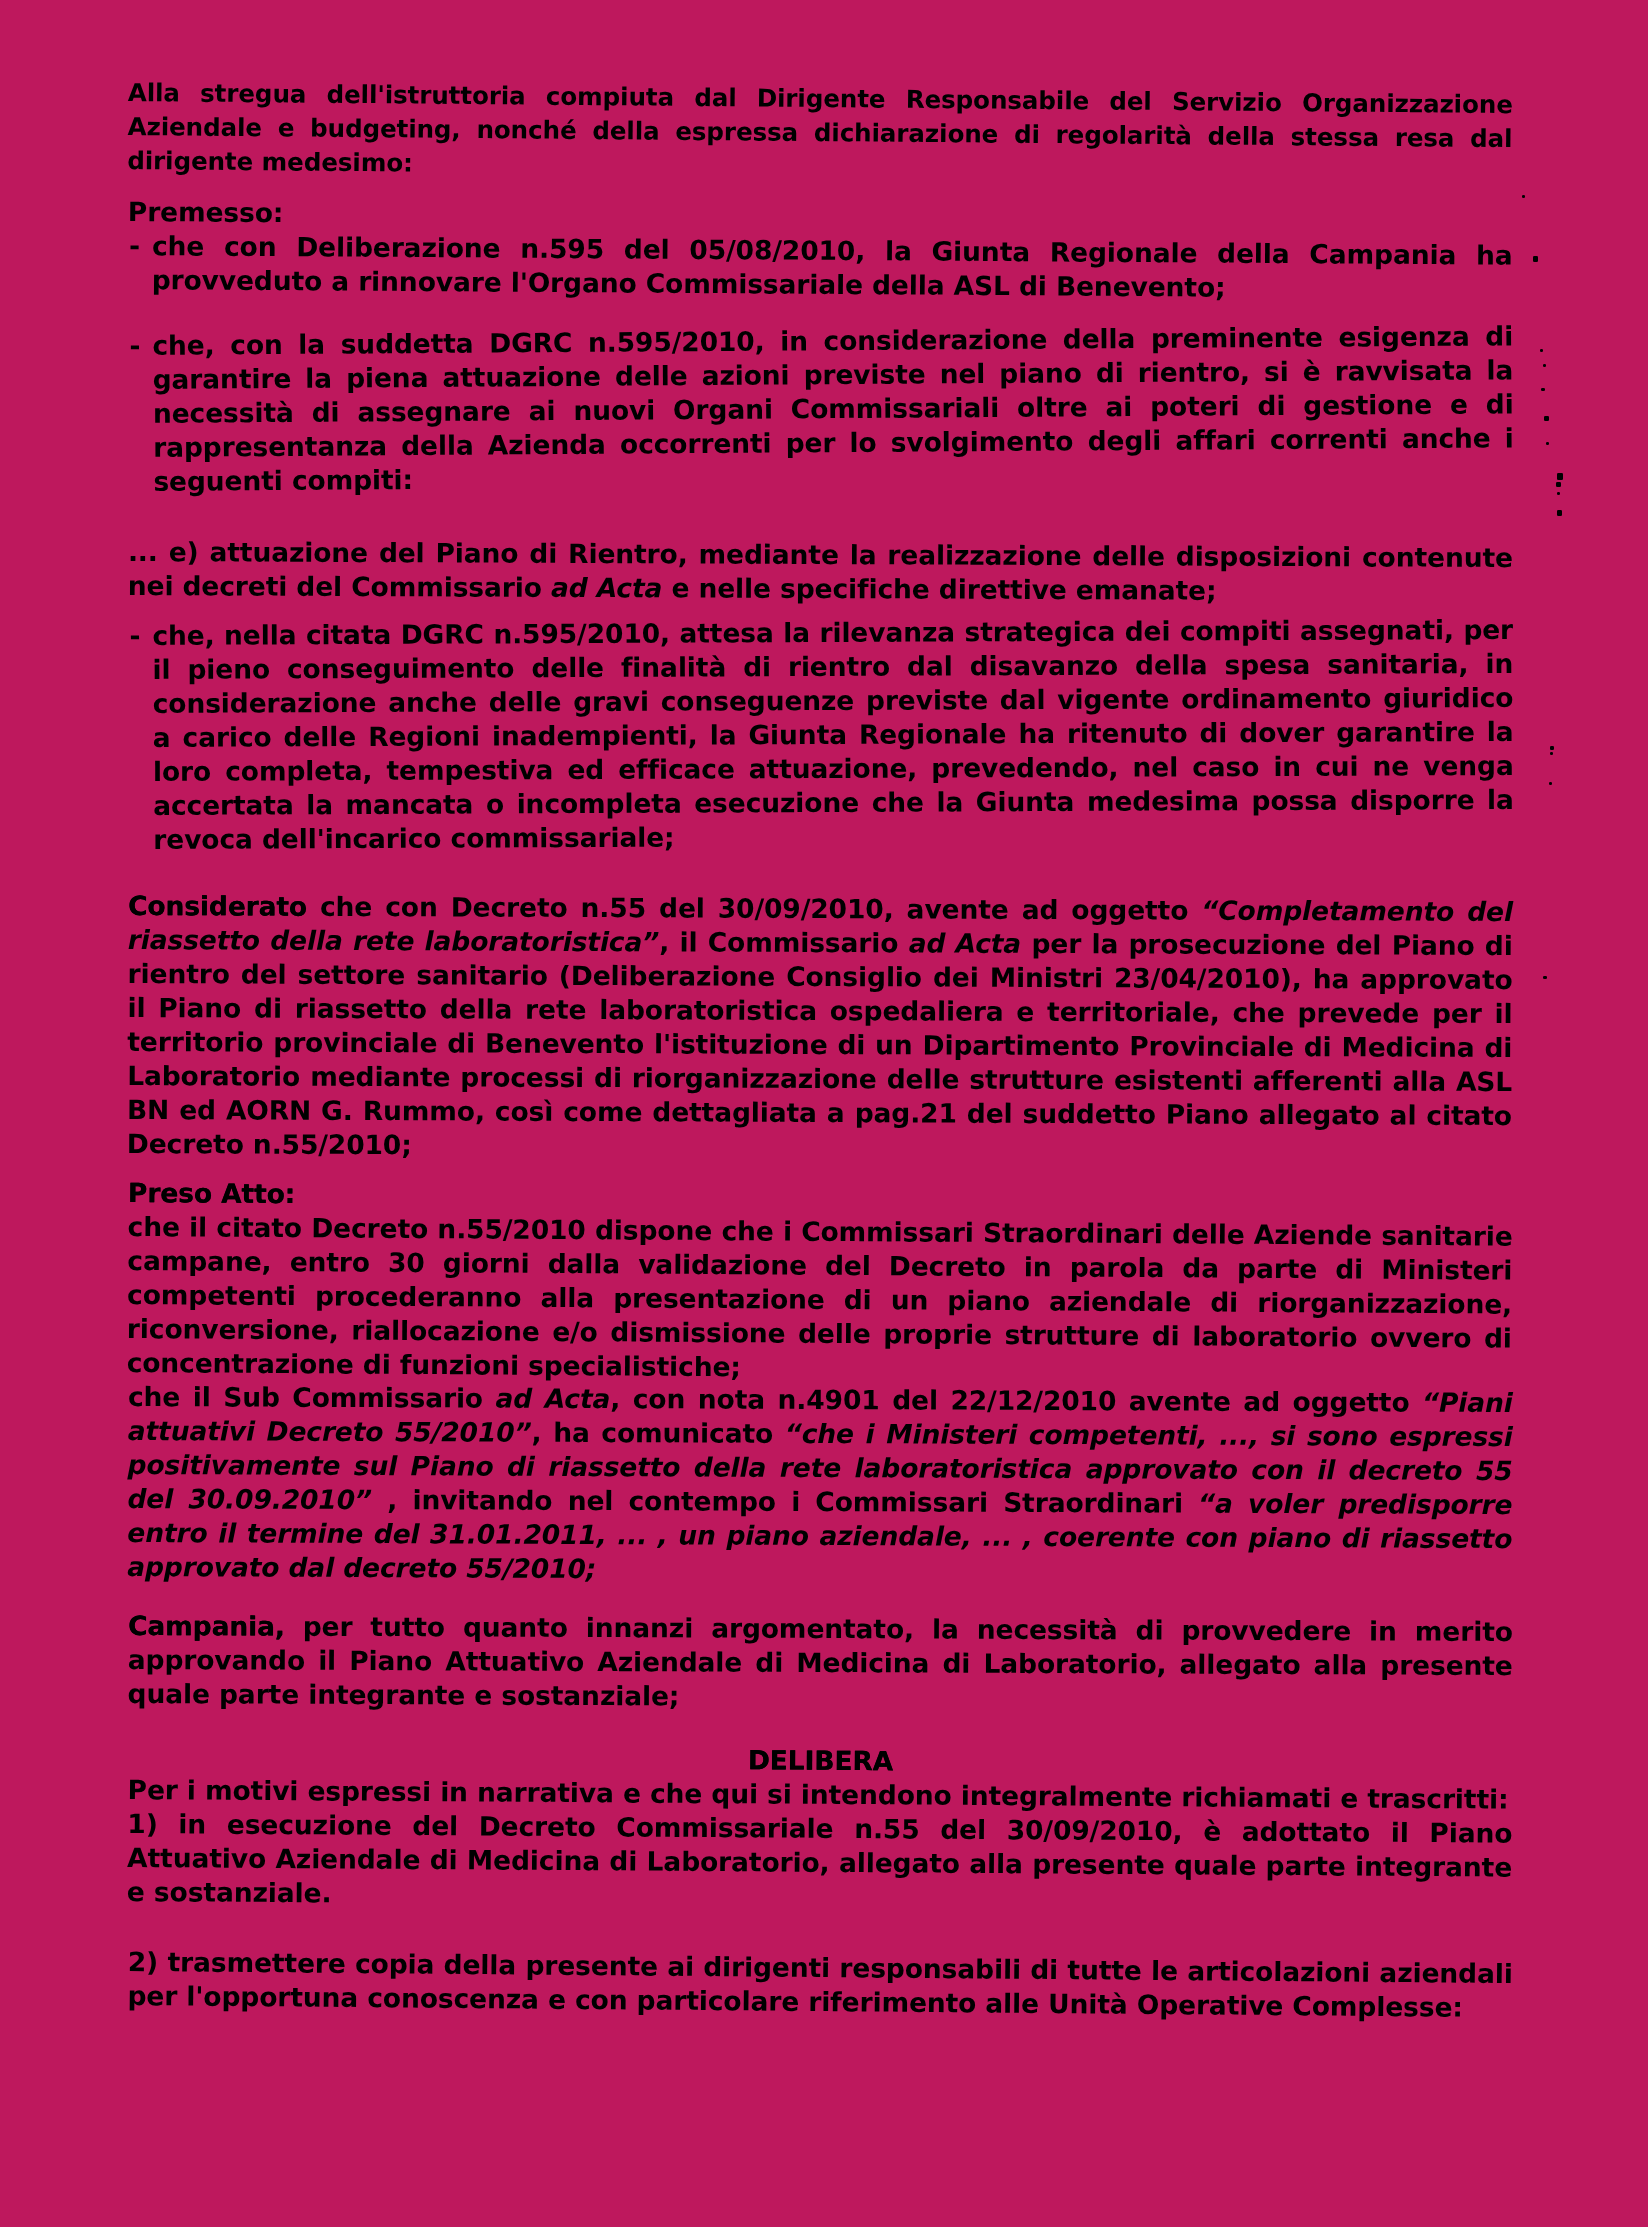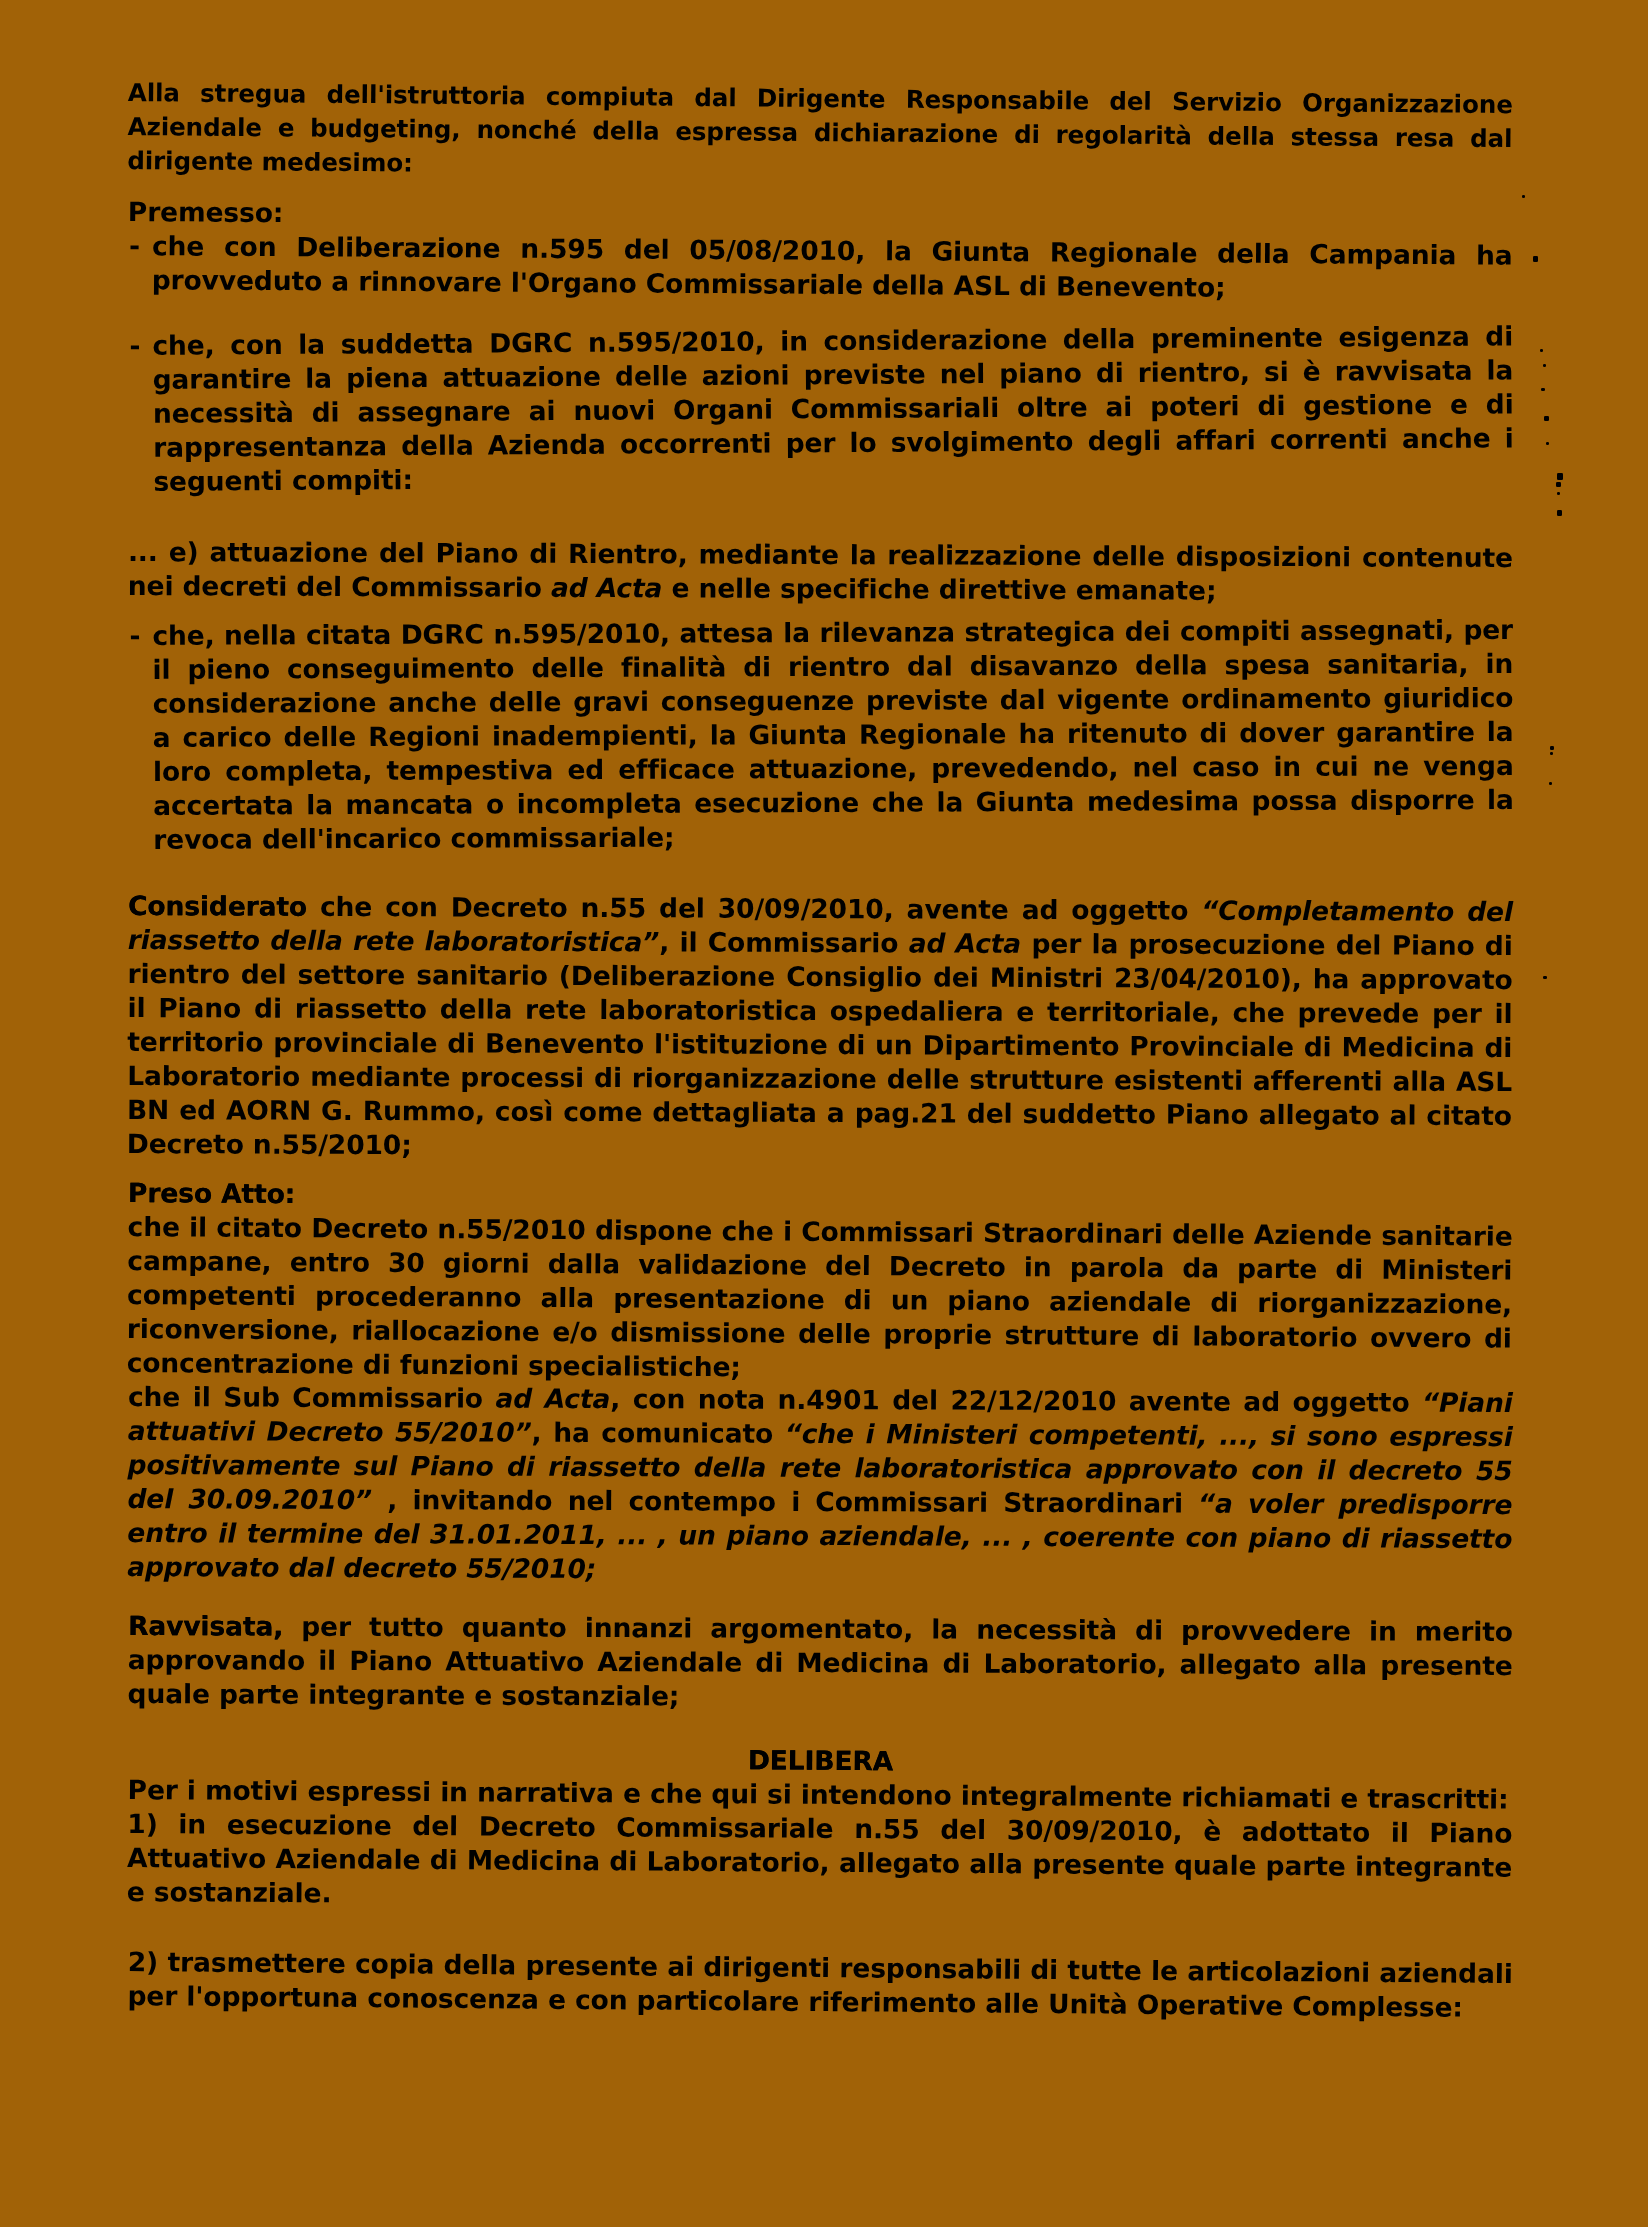--- a/index.html
+++ b/index.html
@@ -1,21 +1,21 @@
 <!DOCTYPE html>
 <html lang="it" style="font-size:10.3px"><head>
 <meta charset="utf-8">
 <title>Delibera — scansione</title>
 <style>
   html, body { margin: 0; padding: 0; background: #e8e8e8; }
   .page {
     position: relative;
     width: 1648px;
     height: 2227px;
-    background: #a16207;
+    background: #be185d;
     overflow: hidden;
     font-family: "DejaVu Sans", sans-serif;
     color: #000;
   }
   
   .doc {
     position: absolute;
     left: 128px;
     top: 76px;
     width: 1385px;
@@ -97,21 +97,21 @@
 
     <p class="jst mb24 t-d3"><span class="strong">Considerato</span><span> che con Decreto n.55 del 30/09/2010, avente ad oggetto </span><span class="it">“Completamento del riassetto della rete laboratoristica”</span><span>, il Commissario </span><span class="it">ad Acta</span><span> per la prosecuzione del Piano di rientro del settore sanitario (Deliberazione Consiglio dei Ministri 23/04/2010), ha approvato il Piano di riassetto della rete laboratoristica ospedaliera e territoriale, che prevede per il territorio provinciale di Benevento l'istituzione di un Dipartimento Provinciale di Medicina di Laboratorio mediante processi di riorganizzazione delle strutture esistenti afferenti alla ASL BN ed AORN G. Rummo, così come dettagliata a pag.21 del suddetto Piano allegato al citato Decreto n.55/2010;</span></p>
 
     <div class="t-d2">
       <h3 class="hd strong">Preso Atto:</h3>
       <p class="jst">che il citato Decreto n.55/2010 dispone che i Commissari Straordinari delle Aziende sanitarie campane, entro 30 giorni dalla validazione del Decreto in parola da parte di Ministeri competenti procederanno alla presentazione di un piano aziendale di riorganizzazione, riconversione, riallocazione e/o dismissione delle proprie strutture di laboratorio ovvero di concentrazione di funzioni specialistiche;</p>
     </div>
 
     <p class="jst mb39 t-d3"><span>che il Sub Commissario </span><span class="it">ad Acta</span><span>, con nota n.4901 del 22/12/2010 avente ad oggetto </span><span class="it">“Piani attuativi Decreto 55/2010”</span><span>, ha comunicato </span><span class="it">“che i Ministeri competenti, ..., si sono espressi positivamente sul Piano di riassetto della rete laboratoristica approvato con il decreto 55 del 30.09.2010”</span><span> , invitando nel contempo i Commissari Straordinari </span><span class="it">“a voler predisporre entro il termine del 31.01.2011, ... , un piano aziendale, ... , coerente con piano di riassetto approvato dal decreto 55/2010;</span></p>
 
-    <p class="jst mb44 t-d3"><span class="strong">Ravvisata,</span><span> per tutto quanto innanzi argomentato, la necessità di provvedere in merito approvando il Piano Attuativo Aziendale di Medicina di Laboratorio, allegato alla presente quale parte integrante e sostanziale;</span></p>
+    <p class="jst mb44 t-d3"><span class="strong">Campania,</span><span> per tutto quanto innanzi argomentato, la necessità di provvedere in merito approvando il Piano Attuativo Aziendale di Medicina di Laboratorio, allegato alla presente quale parte integrante e sostanziale;</span></p>
 
     <div class="t-d2">
       <h3 class="hd strong center">DELIBERA</h3>
       <p class="jst">Per i motivi espressi in narrativa e che qui si intendono integralmente richiamati e trascritti:</p>
       <p class="jst mb56">1) in esecuzione del Decreto Commissariale n.55 del 30/09/2010, è adottato il Piano Attuativo Aziendale di Medicina di Laboratorio, allegato alla presente quale parte integrante e sostanziale.</p>
     </div>
 
     <p class="jst t-d1">2) trasmettere copia della presente ai dirigenti responsabili di tutte le articolazioni aziendali per l'opportuna conoscenza e con particolare riferimento alle Unità Operative Complesse:</p>
 
   </div>

